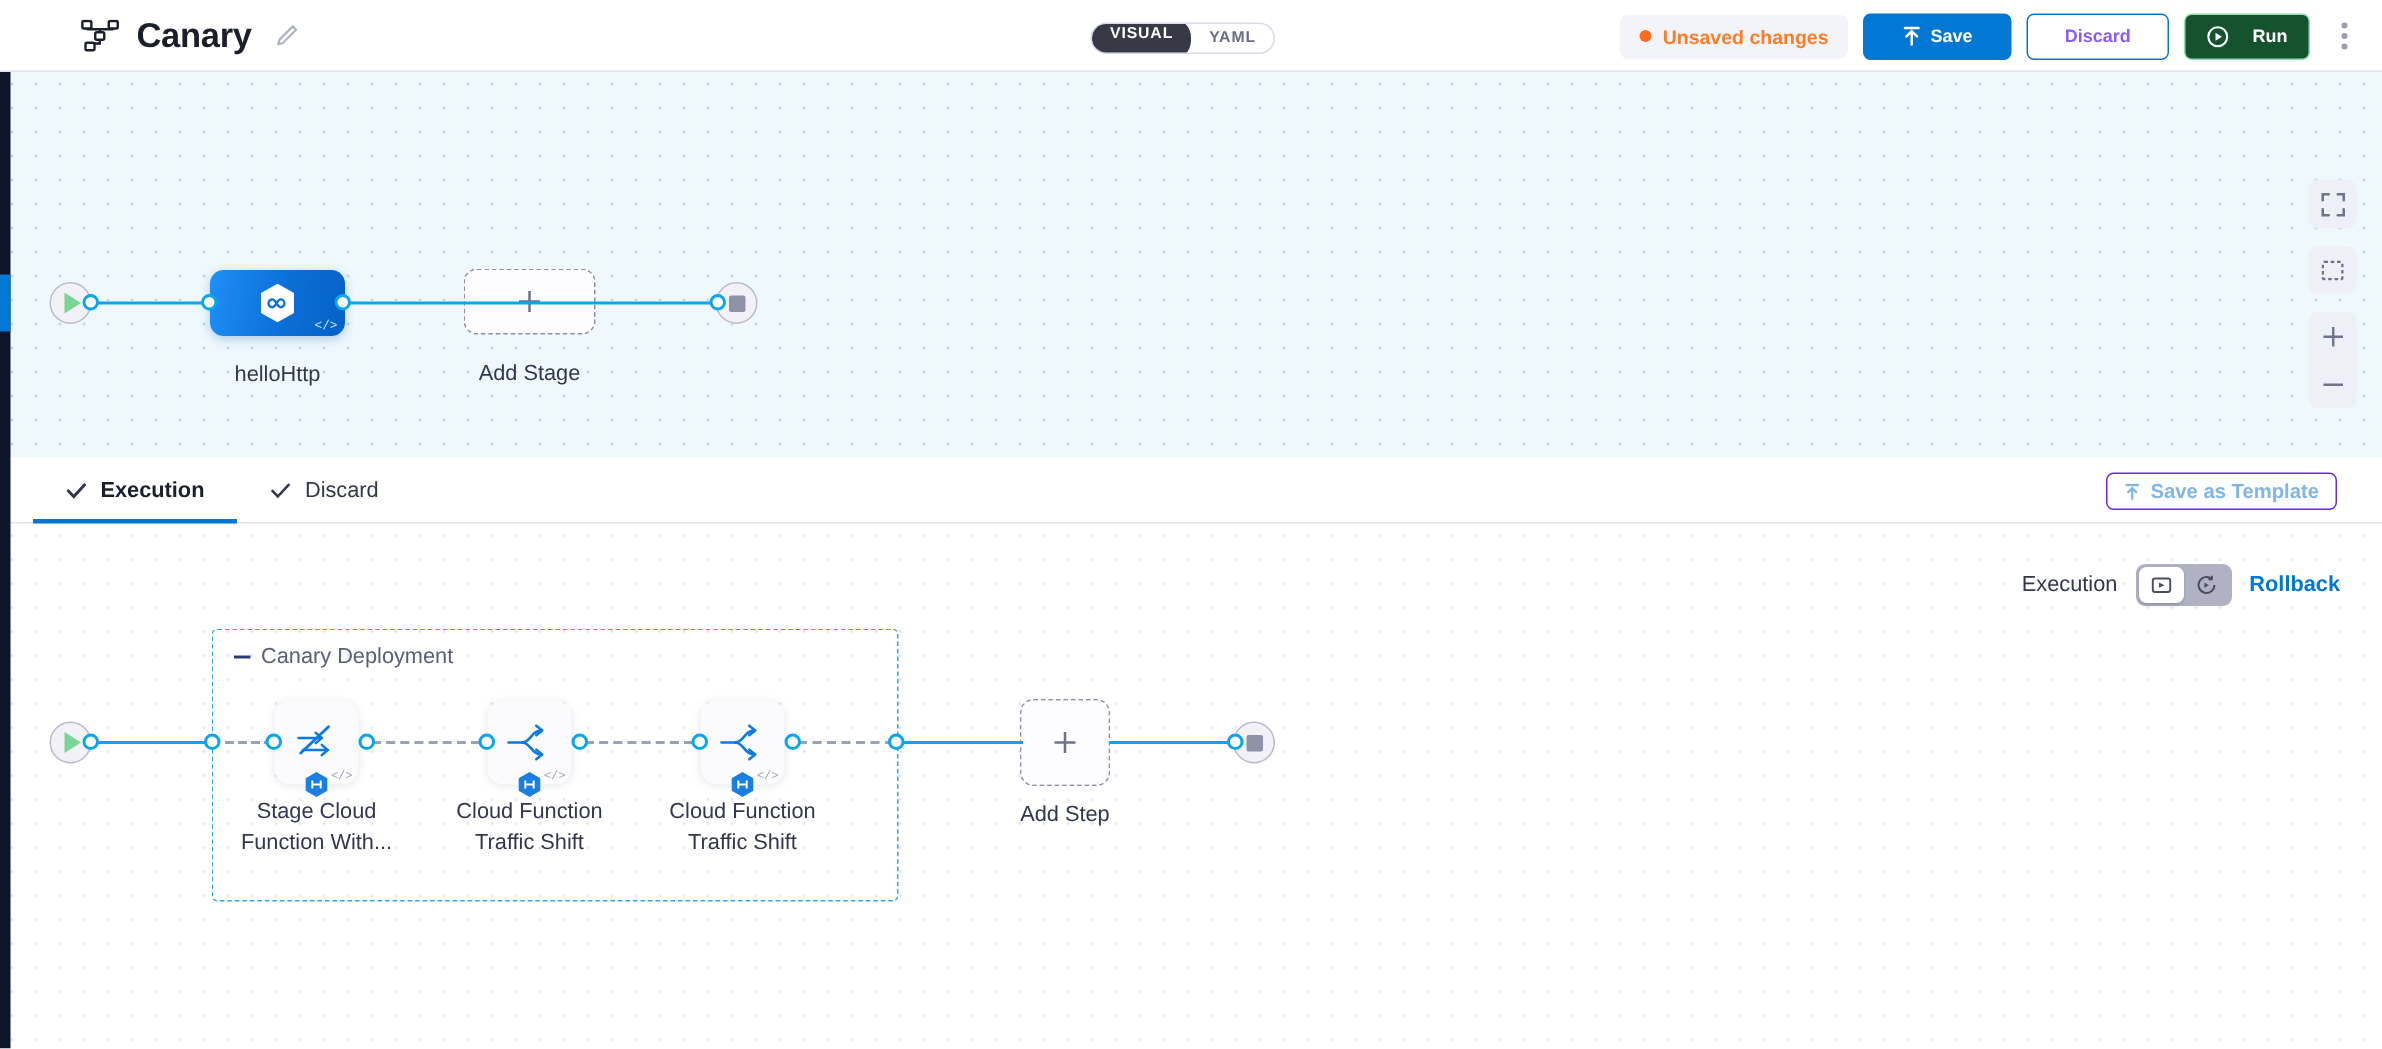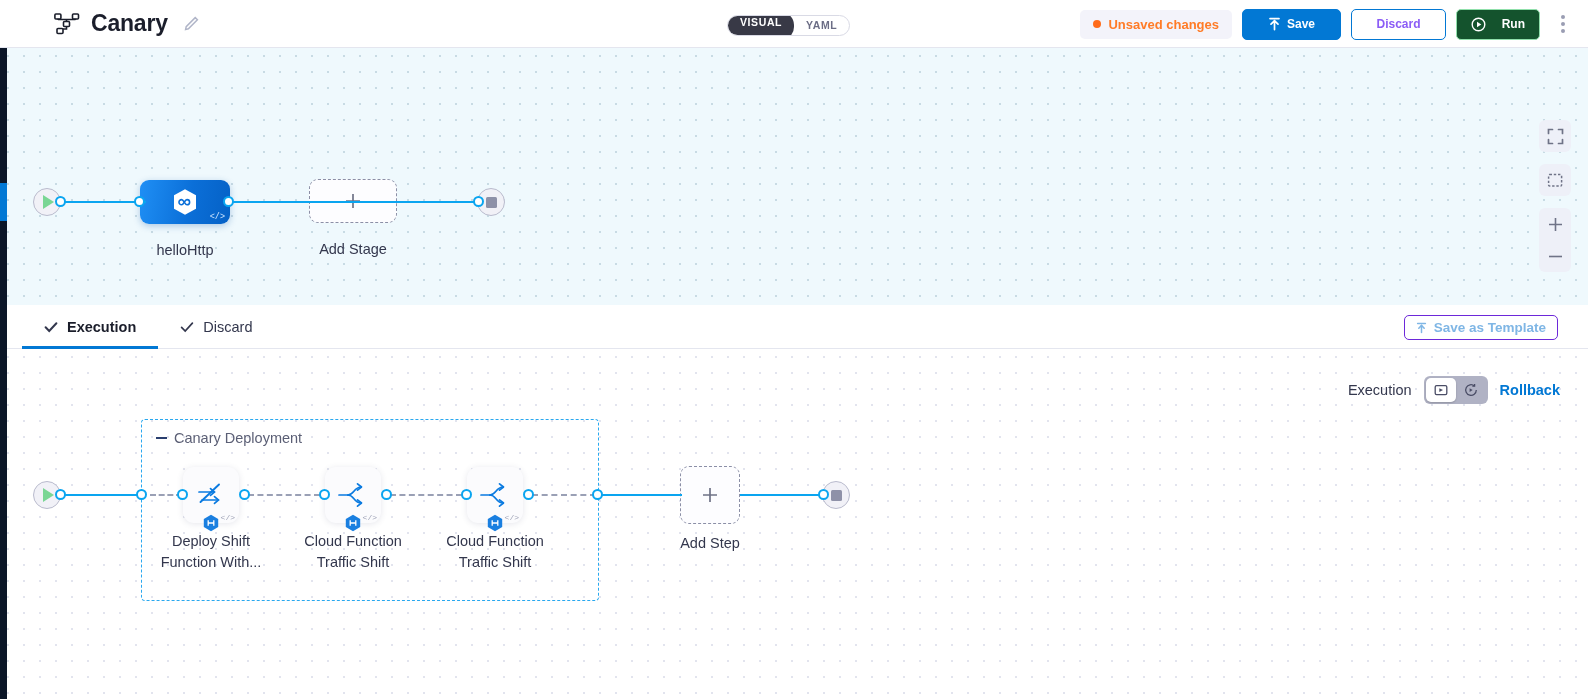--- a/index.html
+++ b/index.html
@@ -432,21 +432,21 @@
       <span class="step-codebadge">&lt;/&gt;</span>
       <span class="step-hexbadge">
         <svg viewBox="0 0 18 18">
           <path d="M9 0.7 L16.2 4.9 V13.1 L9 17.3 L1.8 13.1 V4.9 Z" fill="#1a7fe0"></path>
           <path d="M6.2 6.3 V11.7 M11.8 6.3 V11.7 M6.2 9 H11.8" stroke="#fff" stroke-width="1.3" fill="none"></path>
         </svg>
       </span>
     </div>
     <div class="port" style="left:239px; top:140px;"></div>
     <div class="node-label" style="left:121px; top:182px;">
-      <div>Deploy Shift</div>
+      <div>Stage Cloud</div>
       <div>Function With...</div>
     </div>
 
     <div class="port" style="left:319px; top:140px;"></div>
     <div class="step-node" style="left:325px; top:118px;">
       <span class="step-icon">
         <svg viewBox="0 0 34 26" fill="none" stroke="currentColor" stroke-width="1.7" stroke-linecap="round" stroke-linejoin="round">
           <path d="M3 13 H12"></path>
           <path d="M12 13 C18 13 18 5 25 5"></path>
           <path d="M12 13 C18 13 18 21 25 21"></path>

